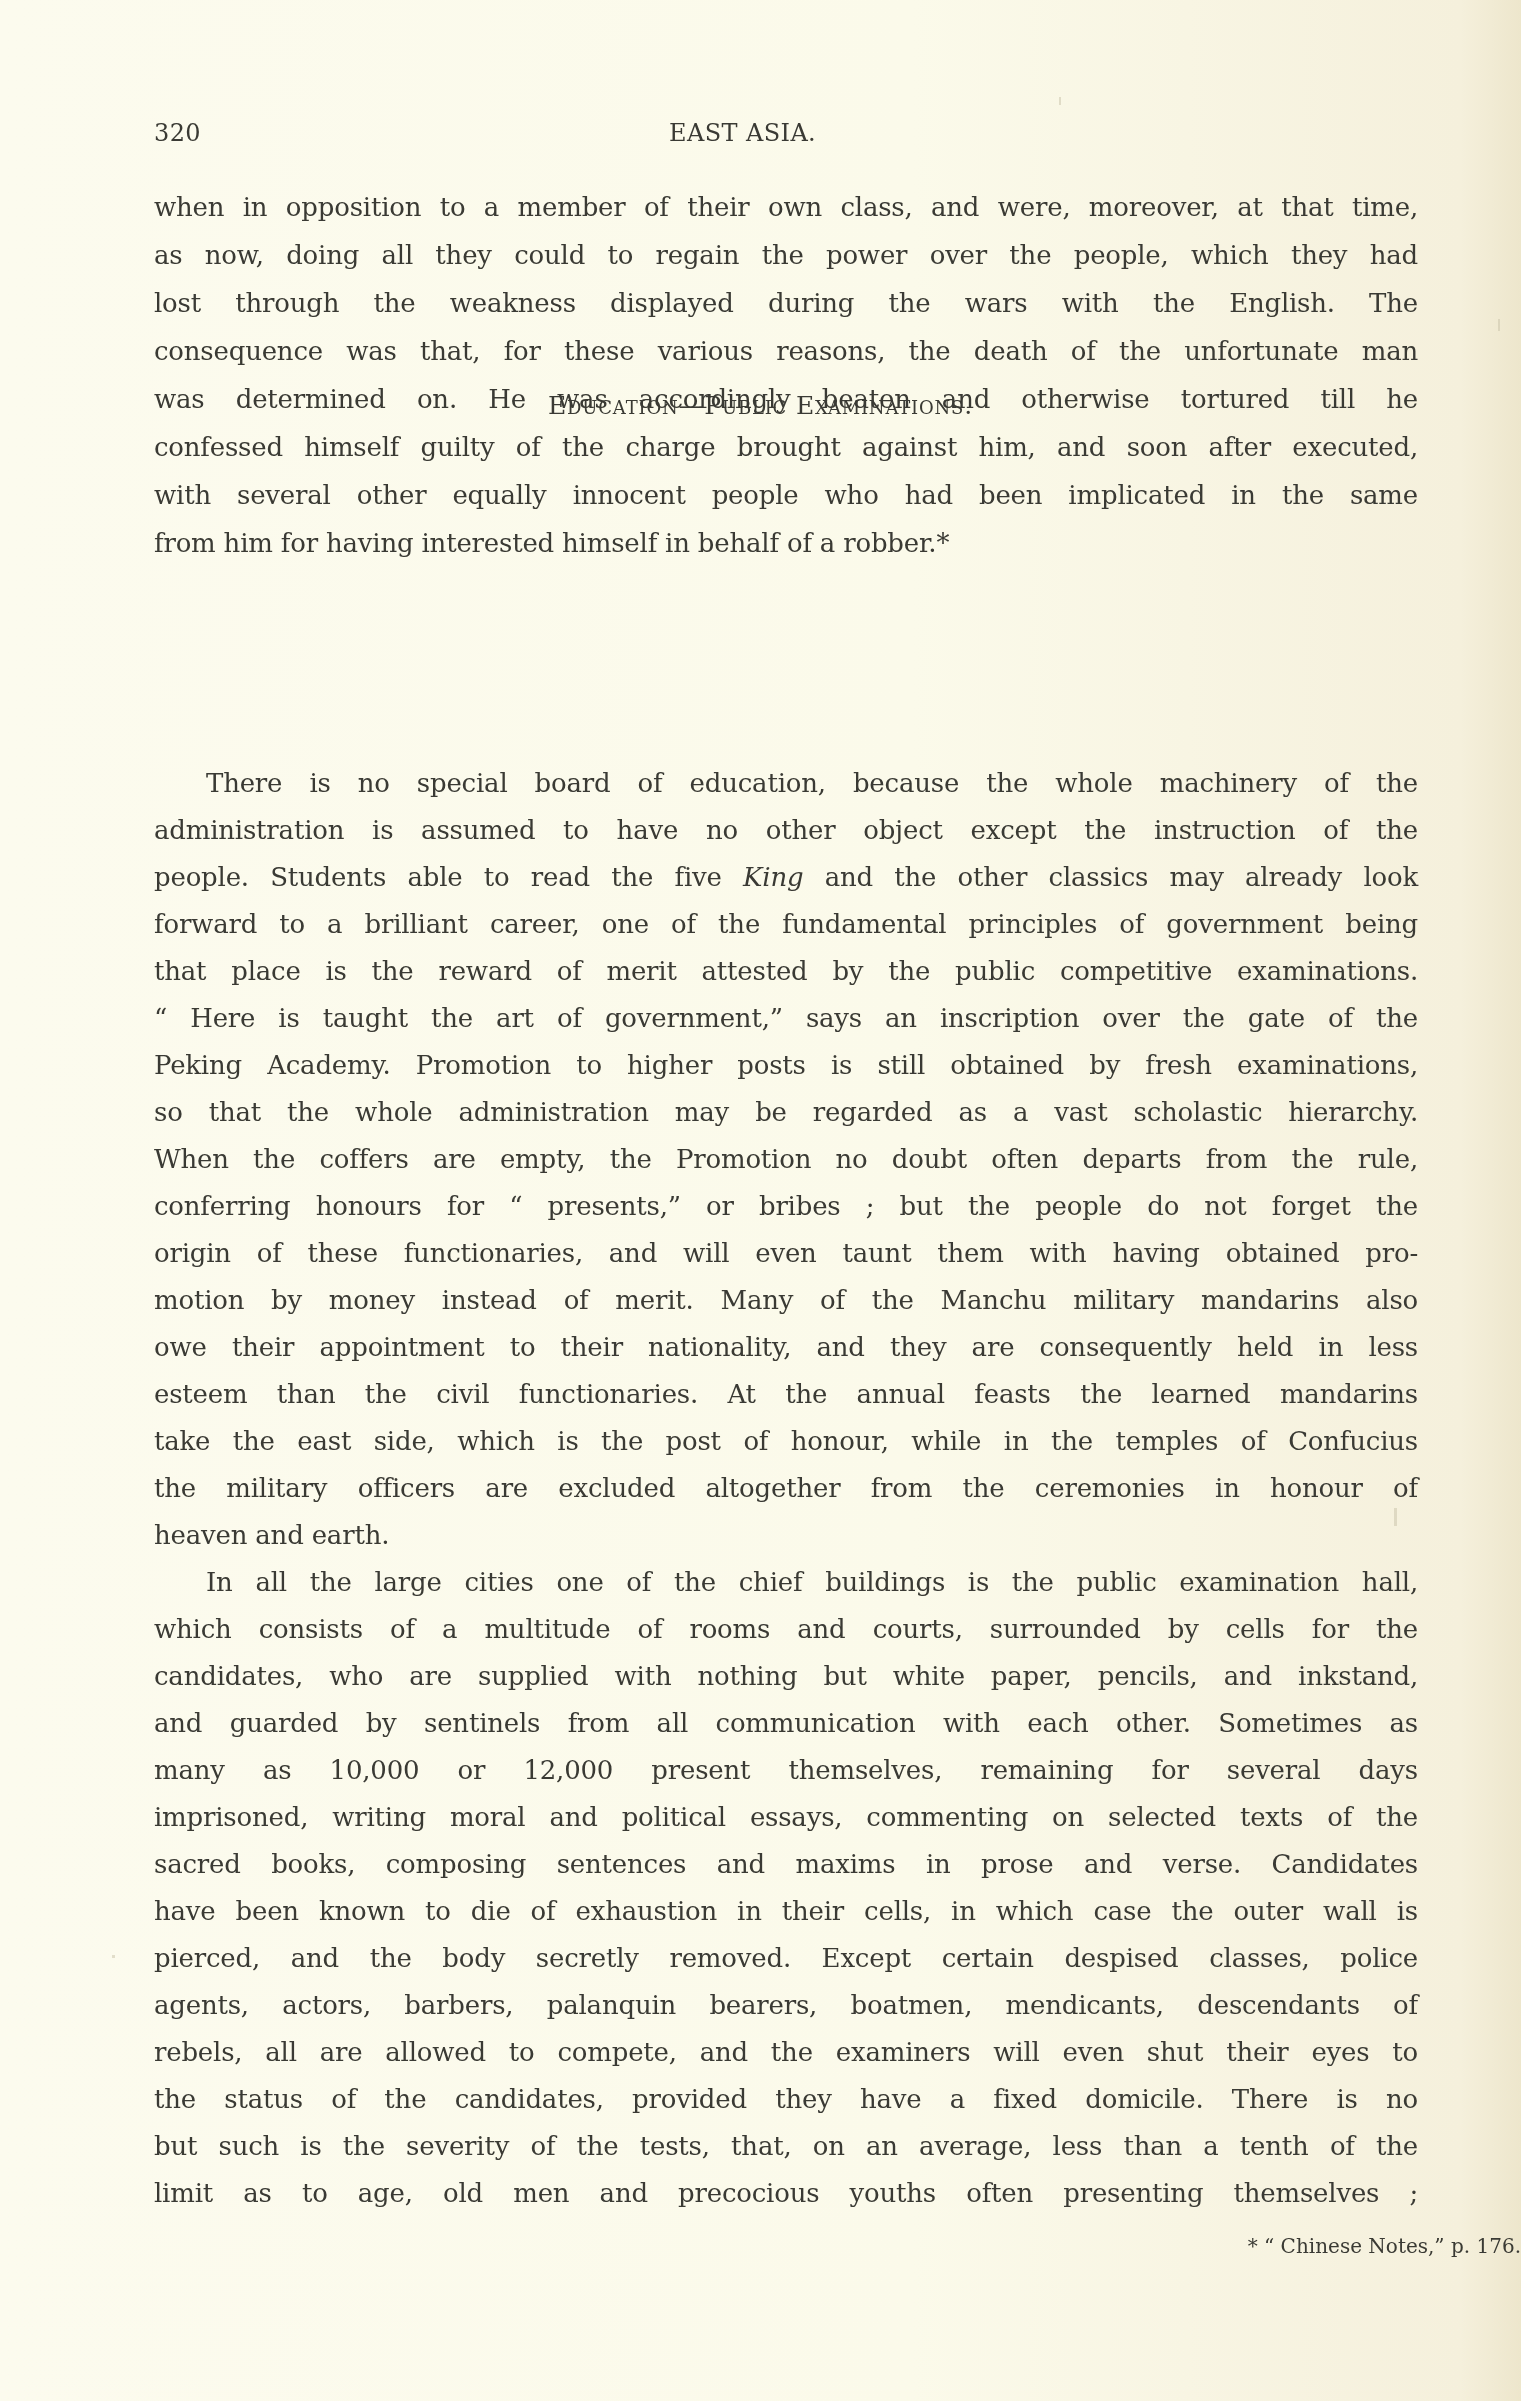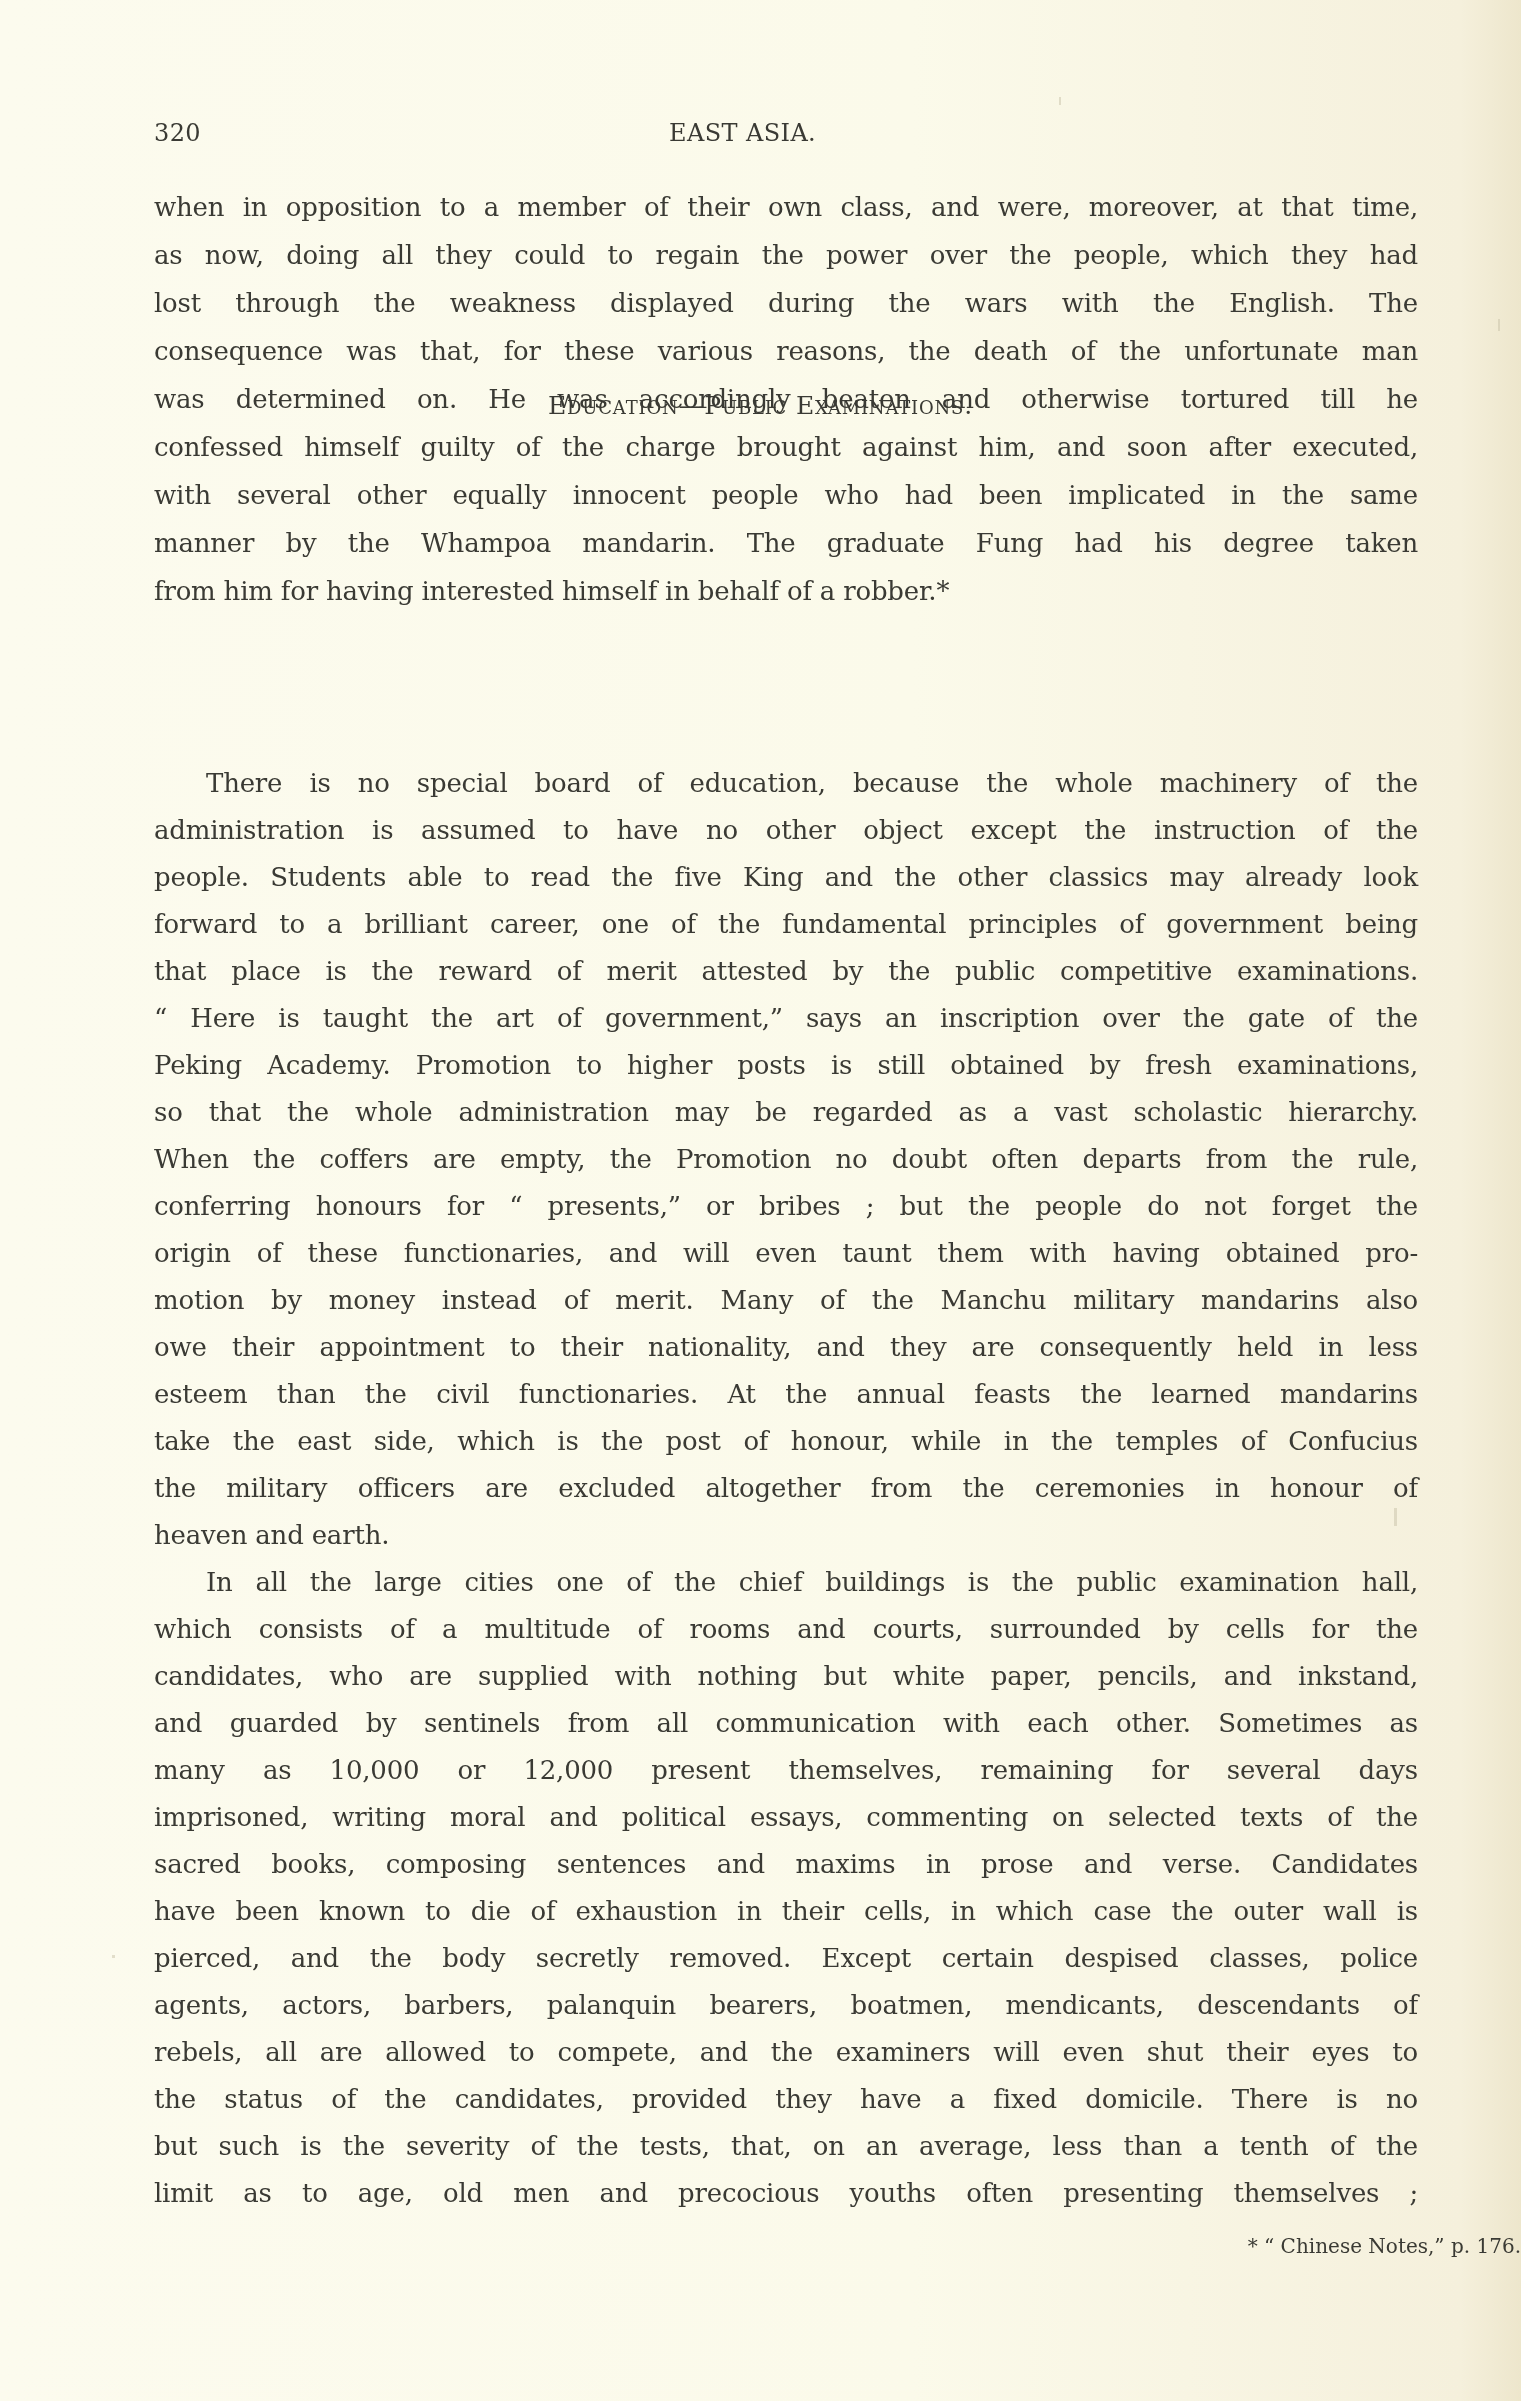--- a/index.html
+++ b/index.html
@@ -87,20 +87,21 @@
     font-size: 26px;
     line-height: 47px;
   }
   .section-body .line {
     height: 47px;
   }
   .para2 .line {
     height: 47px;
   }
   .italic {
+    font-style: italic;
   }
   .footnote {
     position: absolute;
     top: 2234px;
     left: 0;
     width: 1521px;
     text-align: right;
     font-size: 20px;
     padding-left: 25px;
     box-sizing: border-box;
@@ -122,21 +123,20 @@
   </div>
 
   <div class="body-text">
     <span class="line">when in opposition to a member of their own class, and were, moreover, at that time,</span>
     <span class="line">as now, doing all they could to regain the power over the people, which they had</span>
     <span class="line">lost through the weakness displayed during the wars with the English. The</span>
     <span class="line">consequence was that, for these various reasons, the death of the unfortunate man</span>
     <span class="line">was determined on. He was accordingly beaten and otherwise tortured till he</span>
     <span class="line">confessed himself guilty of the charge brought against him, and soon after executed,</span>
     <span class="line">with several other equally innocent people who had been implicated in the same</span>
-    <span class="line">manner by the Whampoa mandarin. The graduate Fung had his degree taken</span>
     <span class="line last">from him for having interested himself in behalf of a robber.*</span>
   </div>
 
   <div class="section-heading sc">Education—Public Examinations.</div>
 
   <div class="section-body">
     <div>
       <span class="line indent">There is no special board of education, because the whole machinery of the</span>
       <span class="line">administration is assumed to have no other object except the instruction of the</span>
       <span class="line"><span>people. Students able to read the five </span><span class="italic">King</span><span> and the other classics may already look</span></span>

